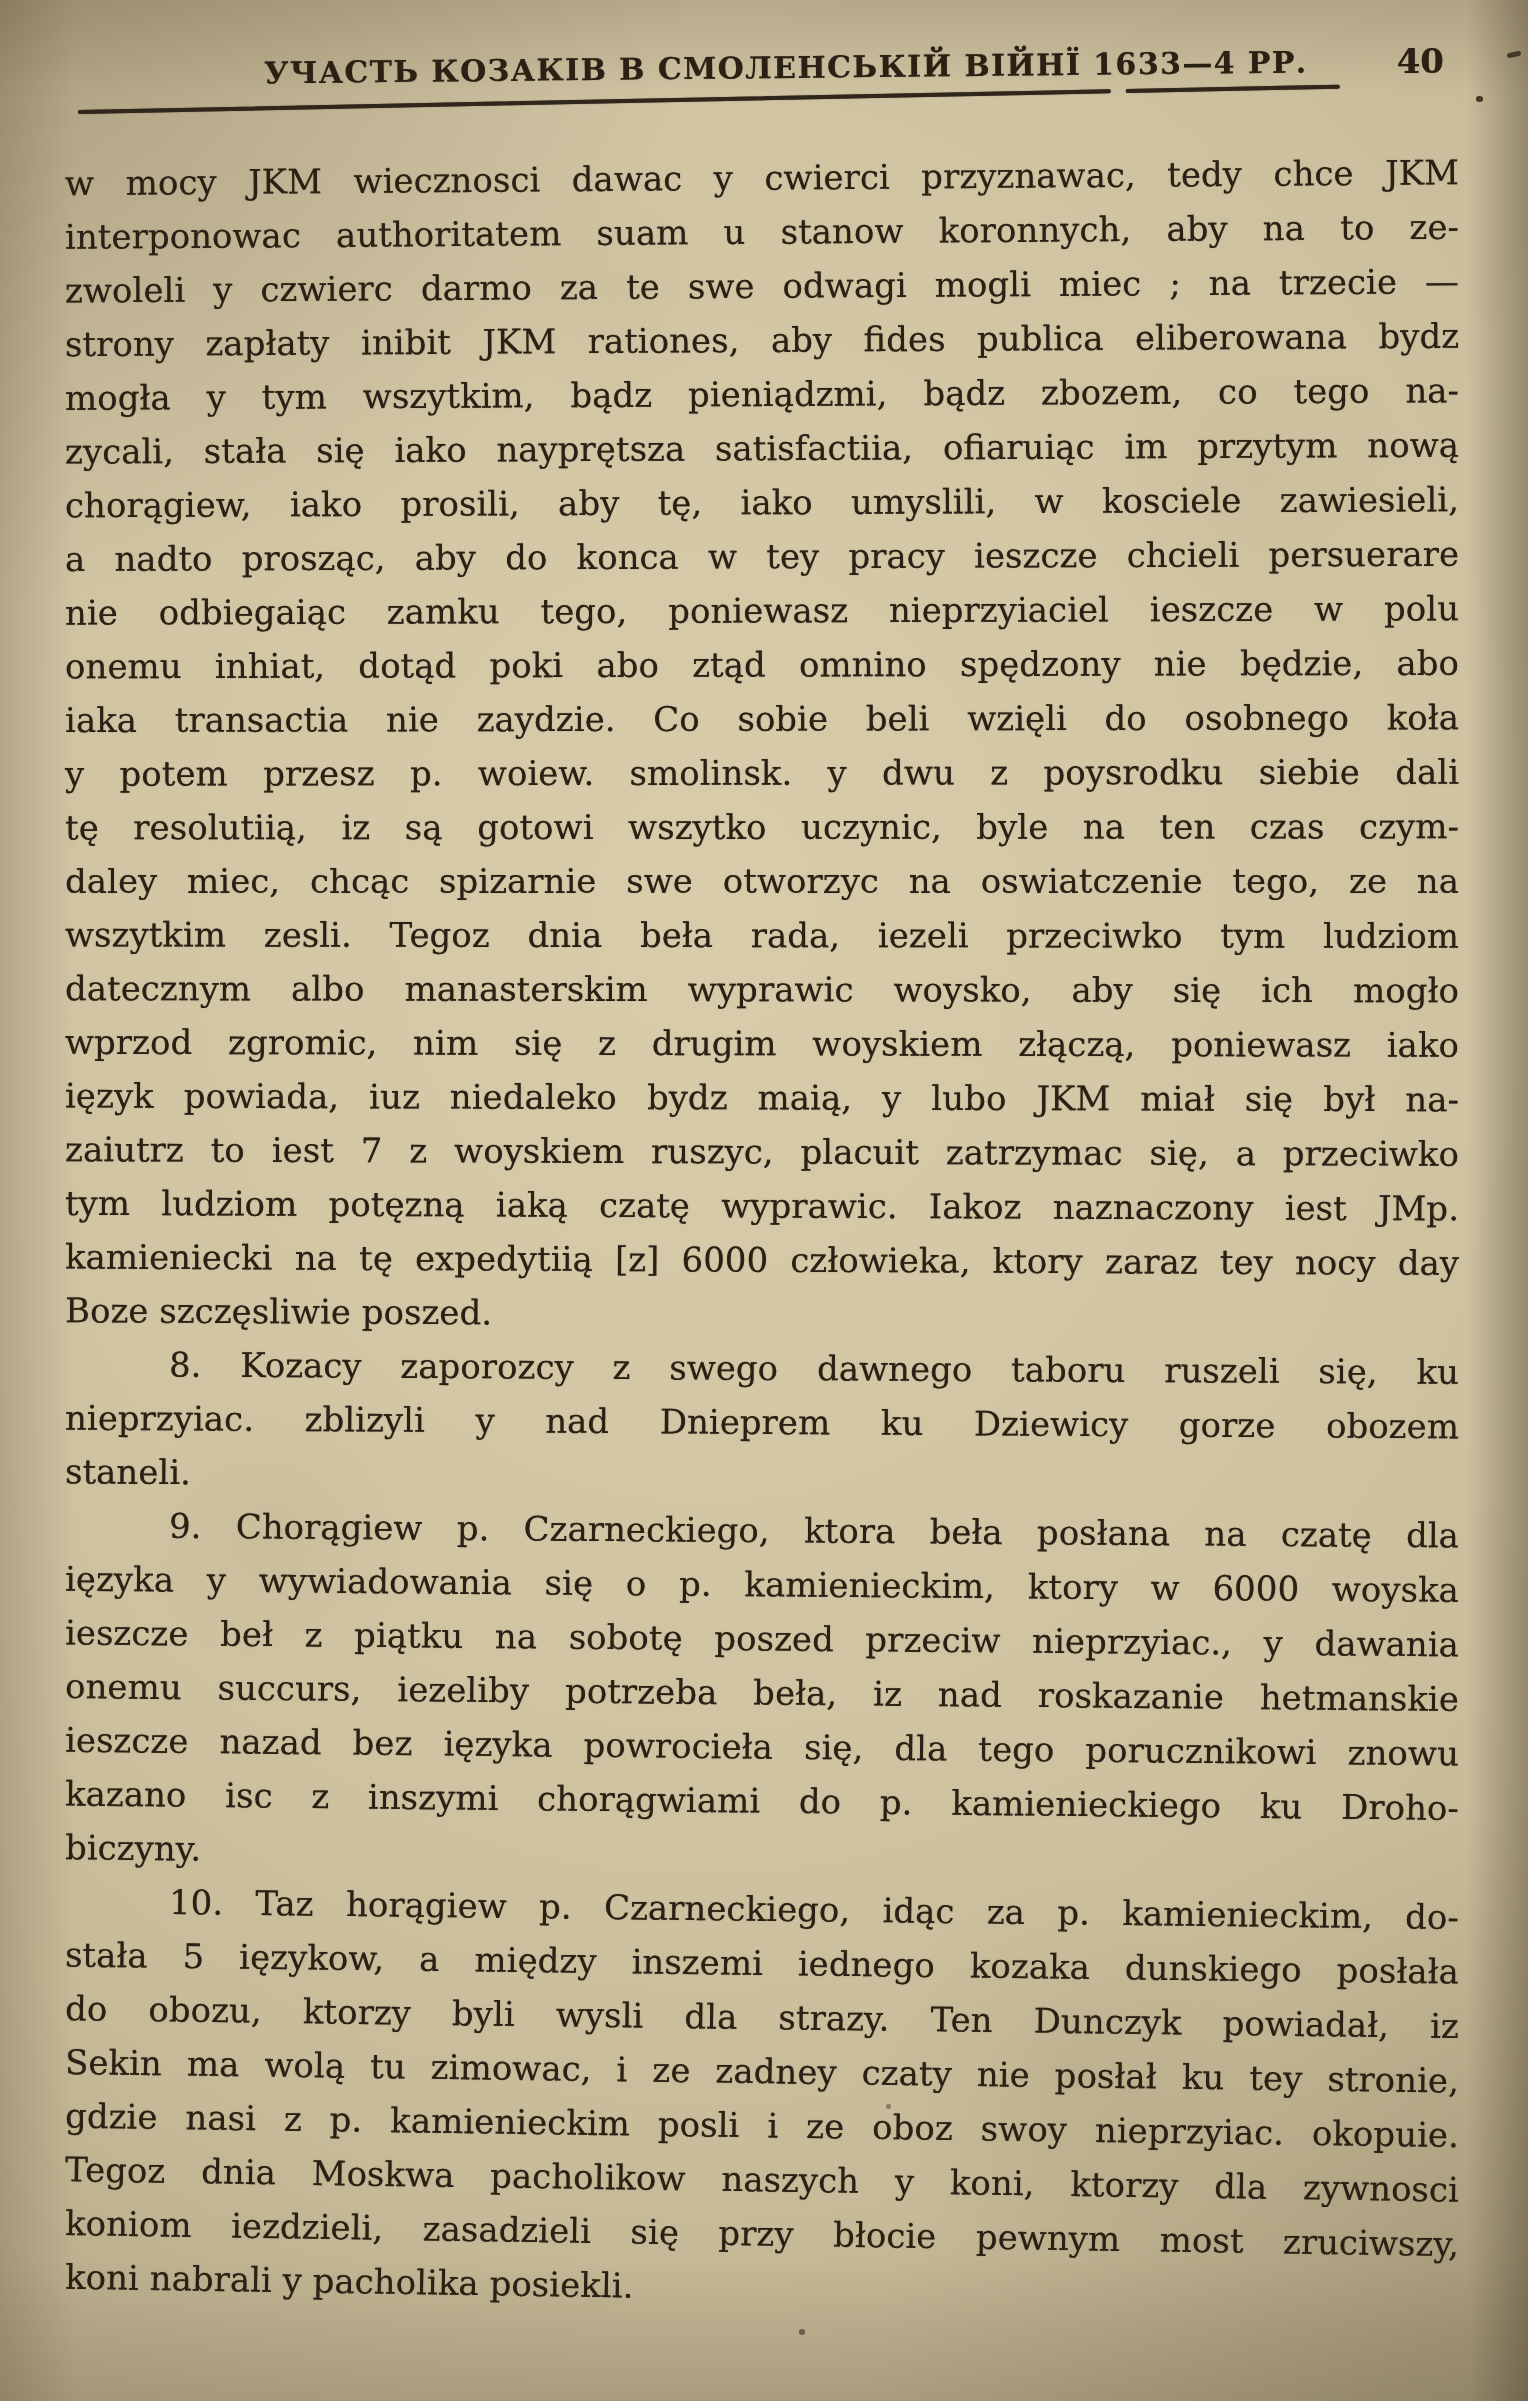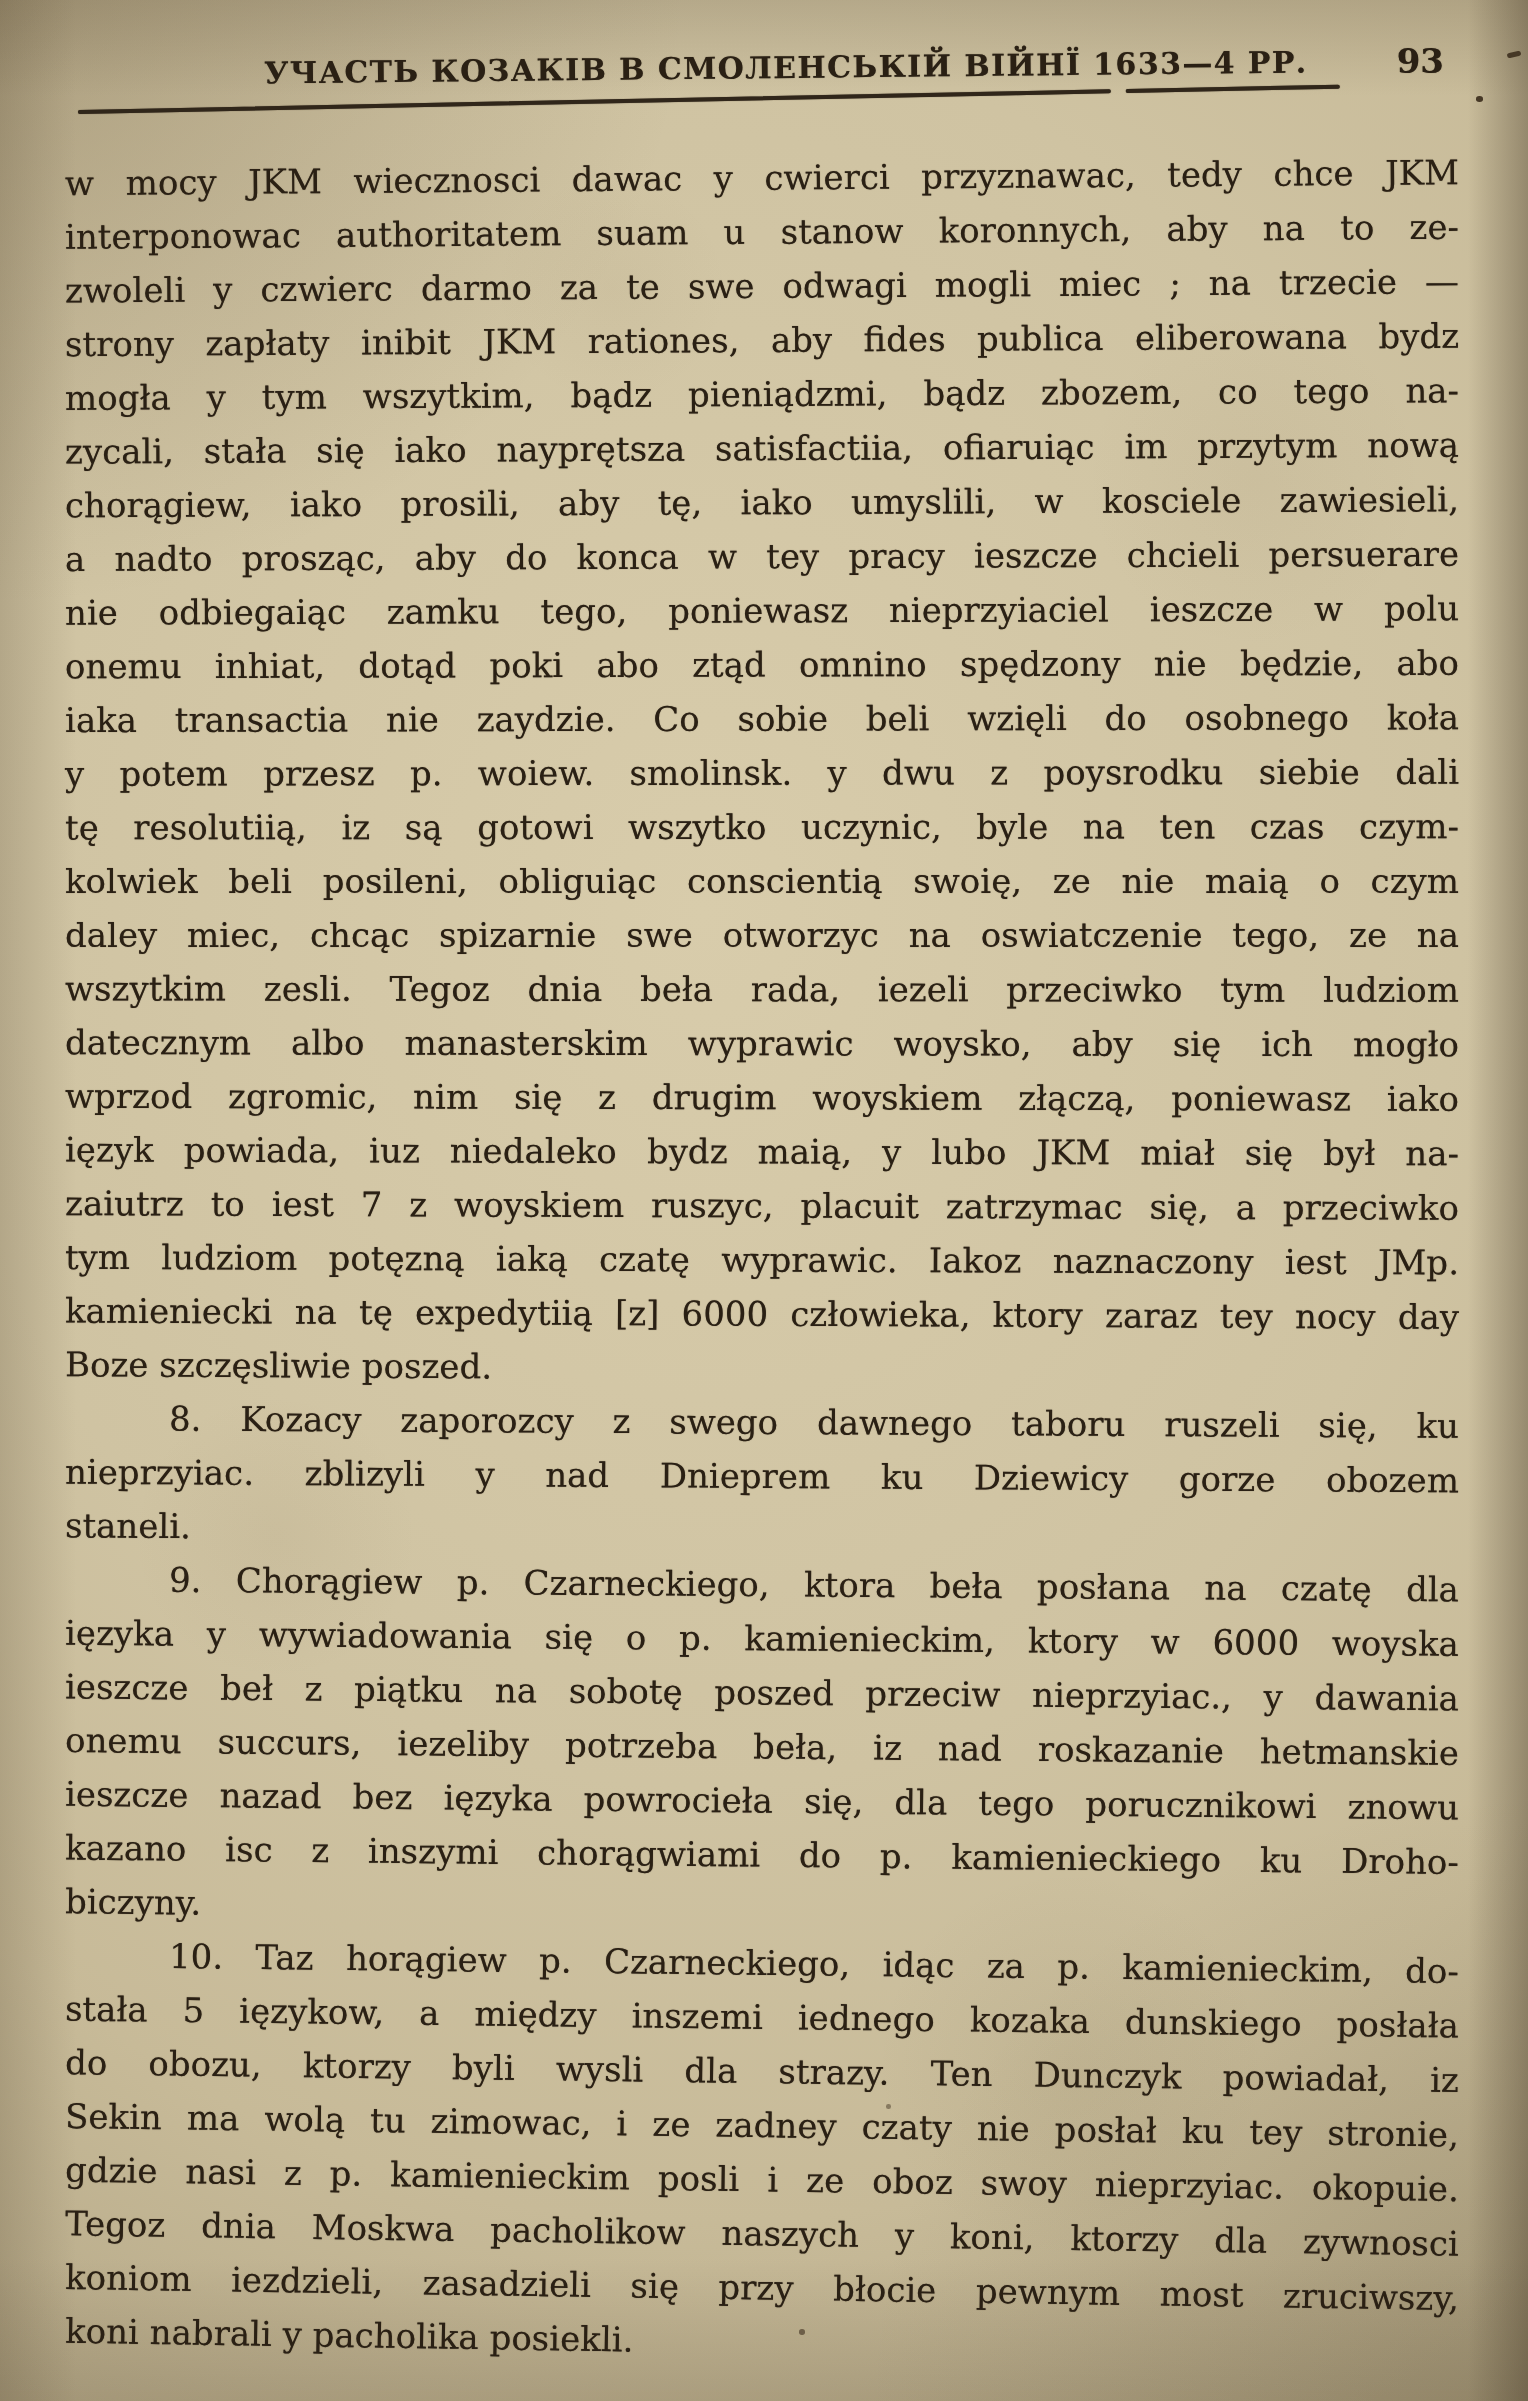--- a/index.html
+++ b/index.html
@@ -66,21 +66,21 @@
   .line.end{text-align-last:left;white-space:normal;}
 </style>
 </head>
 <body>
 
 <div class="page">
   <div class="mottle"></div>
 
   <div class="header-title">УЧАСТЬ КОЗАКІВ В СМОЛЕНСЬКІЙ ВІЙНЇ 1633—4 РР.</div>
 
-  <div class="page-number">93</div>
+  <div class="page-number">40</div>
 
   <div class="rule">
     <span class="rule-seg seg1"></span>
     <span class="rule-seg seg2"></span>
   </div>
 
   <span class="blemish b1"></span>
   <span class="blemish b2"></span>
   <span class="blemish b3"></span>
   <span class="blemish b4"></span>
@@ -92,21 +92,20 @@
       <div class="line" style="transform: rotate(-0.349deg);">strony zapłaty inibit JKM rationes, aby fides publica eliberowana bydz</div>
       <div class="line" style="transform: rotate(-0.315deg);">mogła y tym wszytkim, bądz pieniądzmi, bądz zbozem, co tego na-</div>
       <div class="line" style="transform: rotate(-0.281deg);">zycali, stała się iako nayprętsza satisfactiia, ofiaruiąc im przytym nową</div>
       <div class="line" style="transform: rotate(-0.247deg);">chorągiew, iako prosili, aby tę, iako umyslili, w kosciele zawiesieli,</div>
       <div class="line" style="transform: rotate(-0.214deg);">a nadto prosząc, aby do konca w tey pracy ieszcze chcieli persuerare</div>
       <div class="line" style="transform: rotate(-0.18deg);">nie odbiegaiąc zamku tego, poniewasz nieprzyiaciel ieszcze w polu</div>
       <div class="line" style="transform: rotate(-0.146deg);">onemu inhiat, dotąd poki abo ztąd omnino spędzony nie będzie, abo</div>
       <div class="line" style="transform: rotate(-0.112deg);">iaka transactia nie zaydzie. Co sobie beli wzięli do osobnego koła</div>
       <div class="line" style="transform: rotate(-0.079deg);">y potem przesz p. woiew. smolinsk. y dwu z poysrodku siebie dali</div>
       <div class="line" style="transform: rotate(-0.045deg);">tę resolutiią, iz są gotowi wszytko uczynic, byle na ten czas czym-</div>
-      <div class="line" style="transform: rotate(-0.011deg);">kolwiek beli posileni, obliguiąc conscientią swoię, ze nie maią o czym</div>
       <div class="line" style="transform: rotate(0.023deg);">daley miec, chcąc spizarnie swe otworzyc na oswiatczenie tego, ze na</div>
       <div class="line" style="transform: rotate(0.056deg);">wszytkim zesli. Tegoz dnia beła rada, iezeli przeciwko tym ludziom</div>
       <div class="line" style="transform: rotate(0.09deg);">datecznym albo manasterskim wyprawic woysko, aby się ich mogło</div>
       <div class="line" style="transform: rotate(0.124deg);">wprzod zgromic, nim się z drugim woyskiem złączą, poniewasz iako</div>
       <div class="line" style="transform: rotate(0.158deg);">ięzyk powiada, iuz niedaleko bydz maią, y lubo JKM miał się był na-</div>
       <div class="line" style="transform: rotate(0.191deg);">zaiutrz to iest 7 z woyskiem ruszyc, placuit zatrzymac się, a przeciwko</div>
       <div class="line" style="transform: rotate(0.225deg);">tym ludziom potęzną iaką czatę wyprawic. Iakoz naznaczony iest JMp.</div>
       <div class="line" style="transform: rotate(0.259deg);">kamieniecki na tę expedytiią [z] 6000 człowieka, ktory zaraz tey nocy day</div>
       <div class="line end" style="transform: rotate(0.293deg);">Boze szczęsliwie poszed.</div>
       <div class="line indent" style="transform: rotate(0.326deg);">8. Kozacy zaporozcy z swego dawnego taboru ruszeli się, ku</div>

